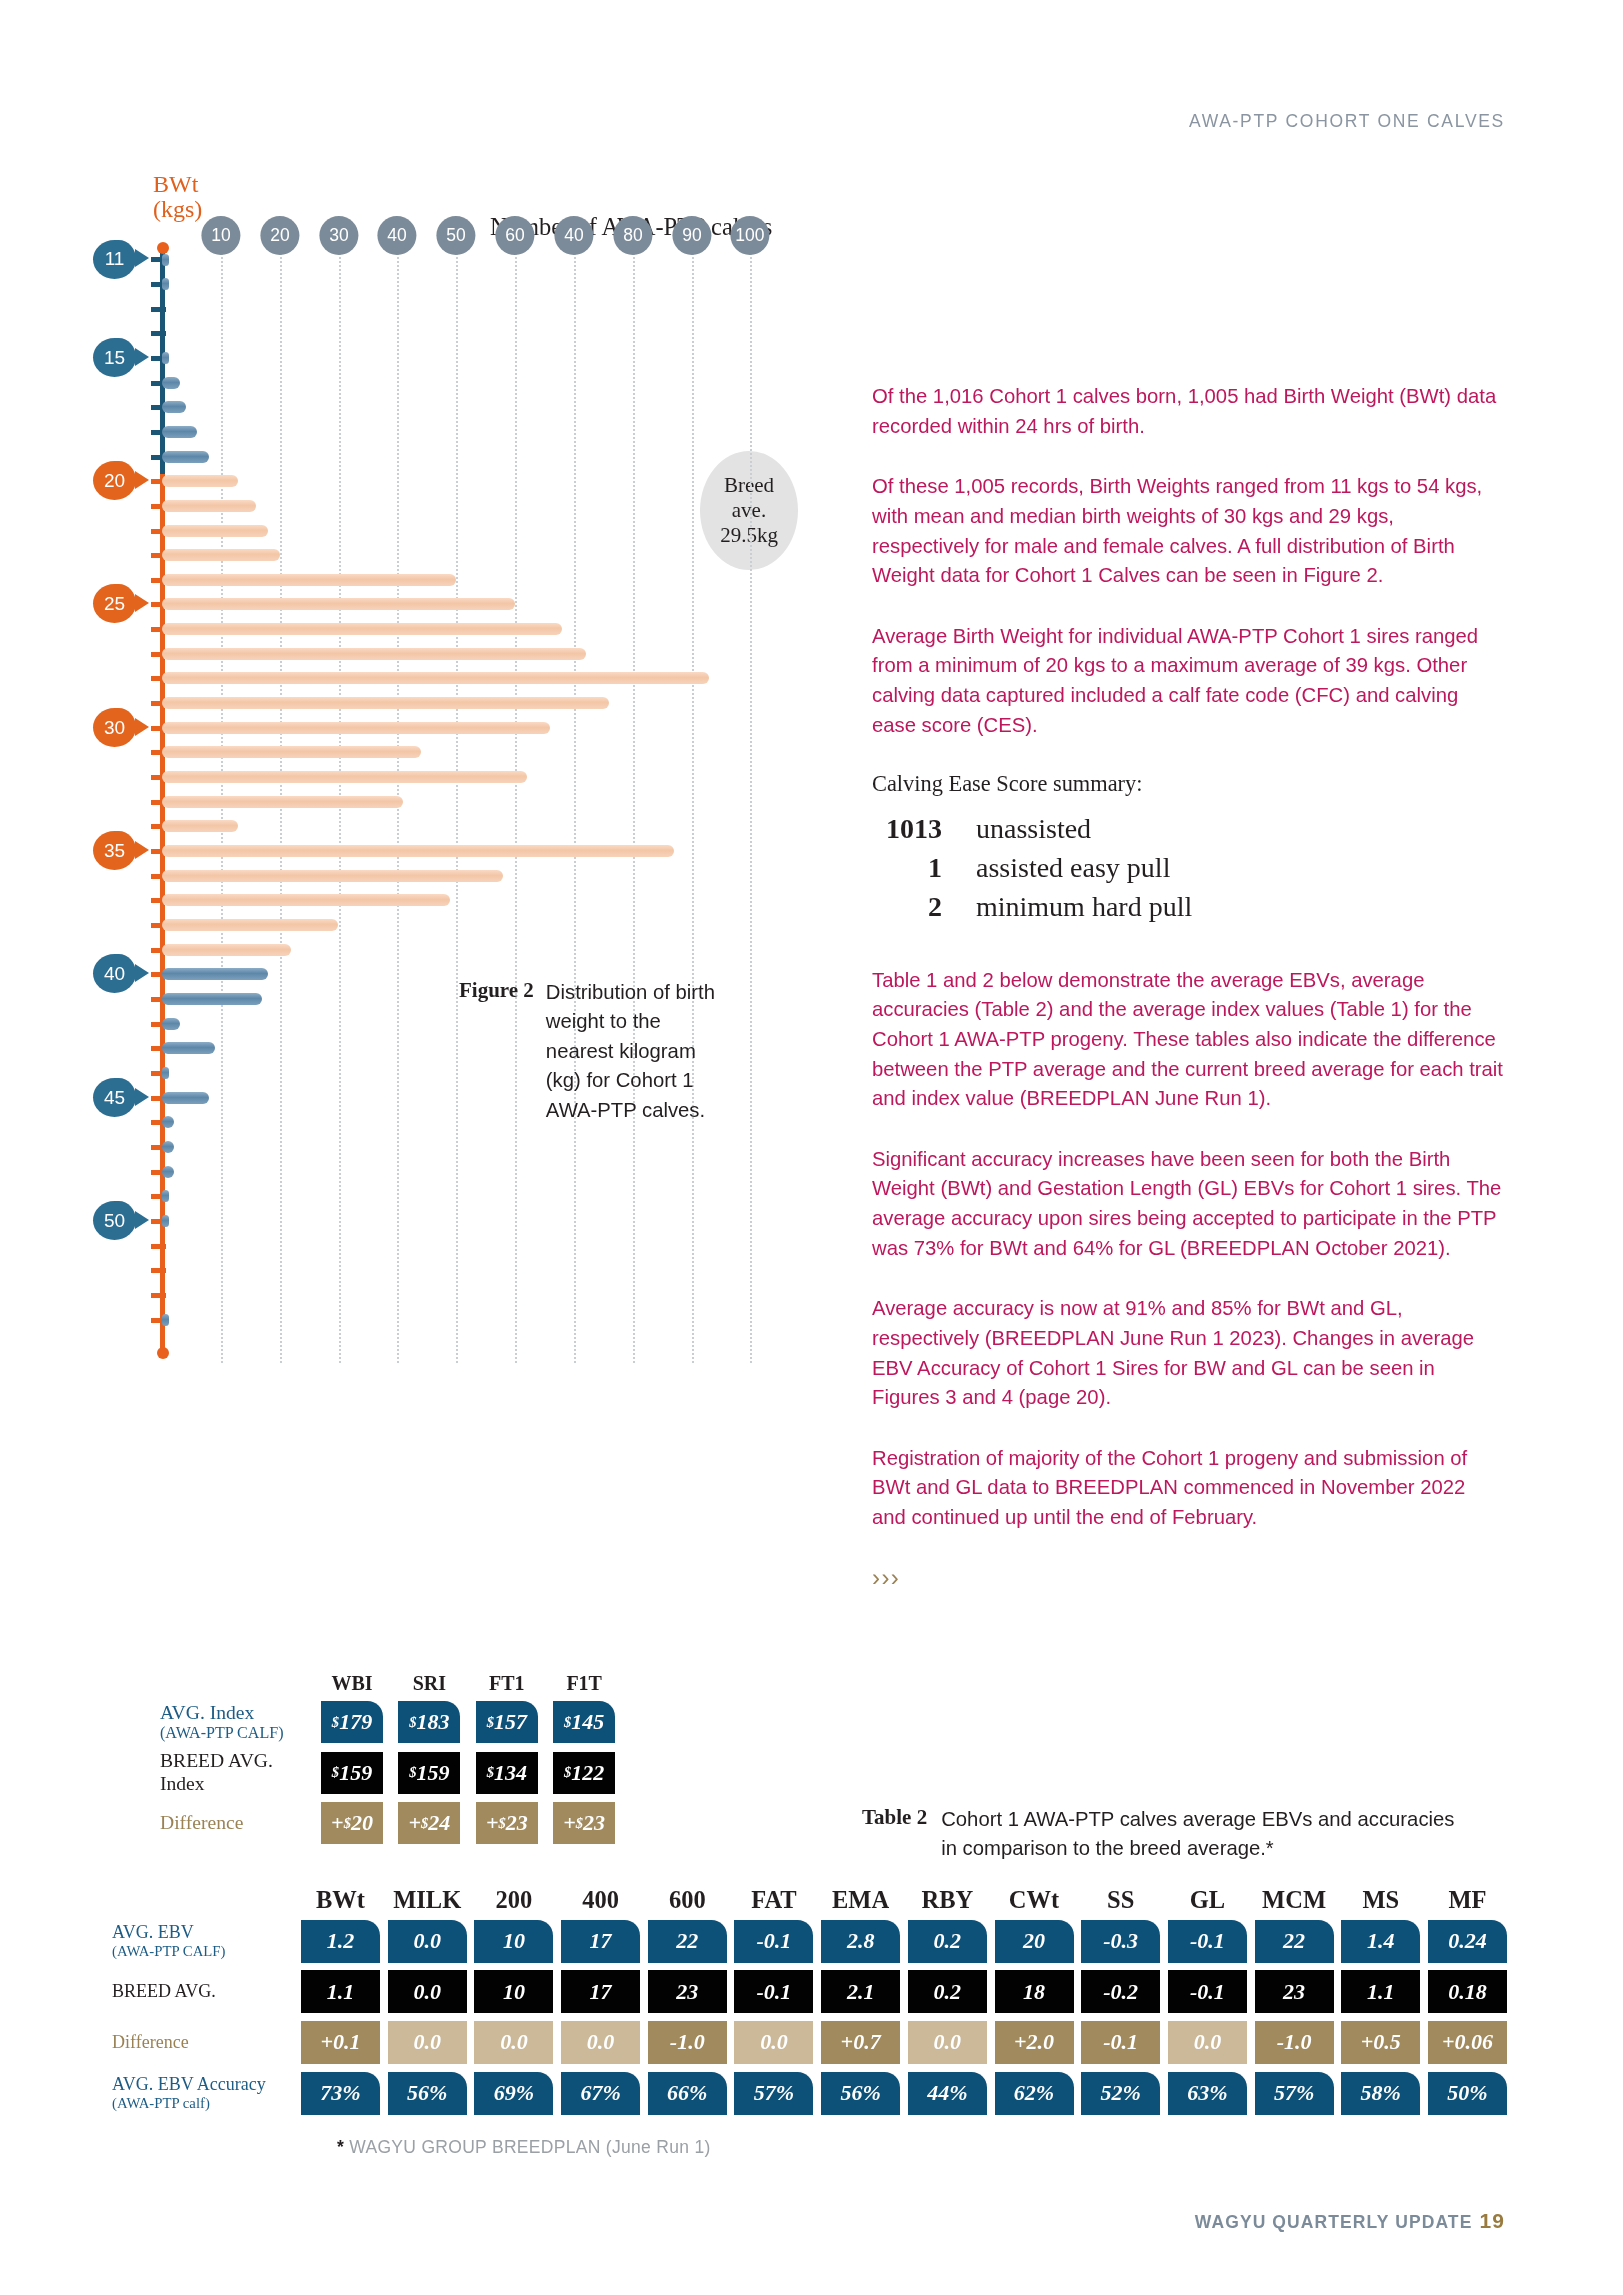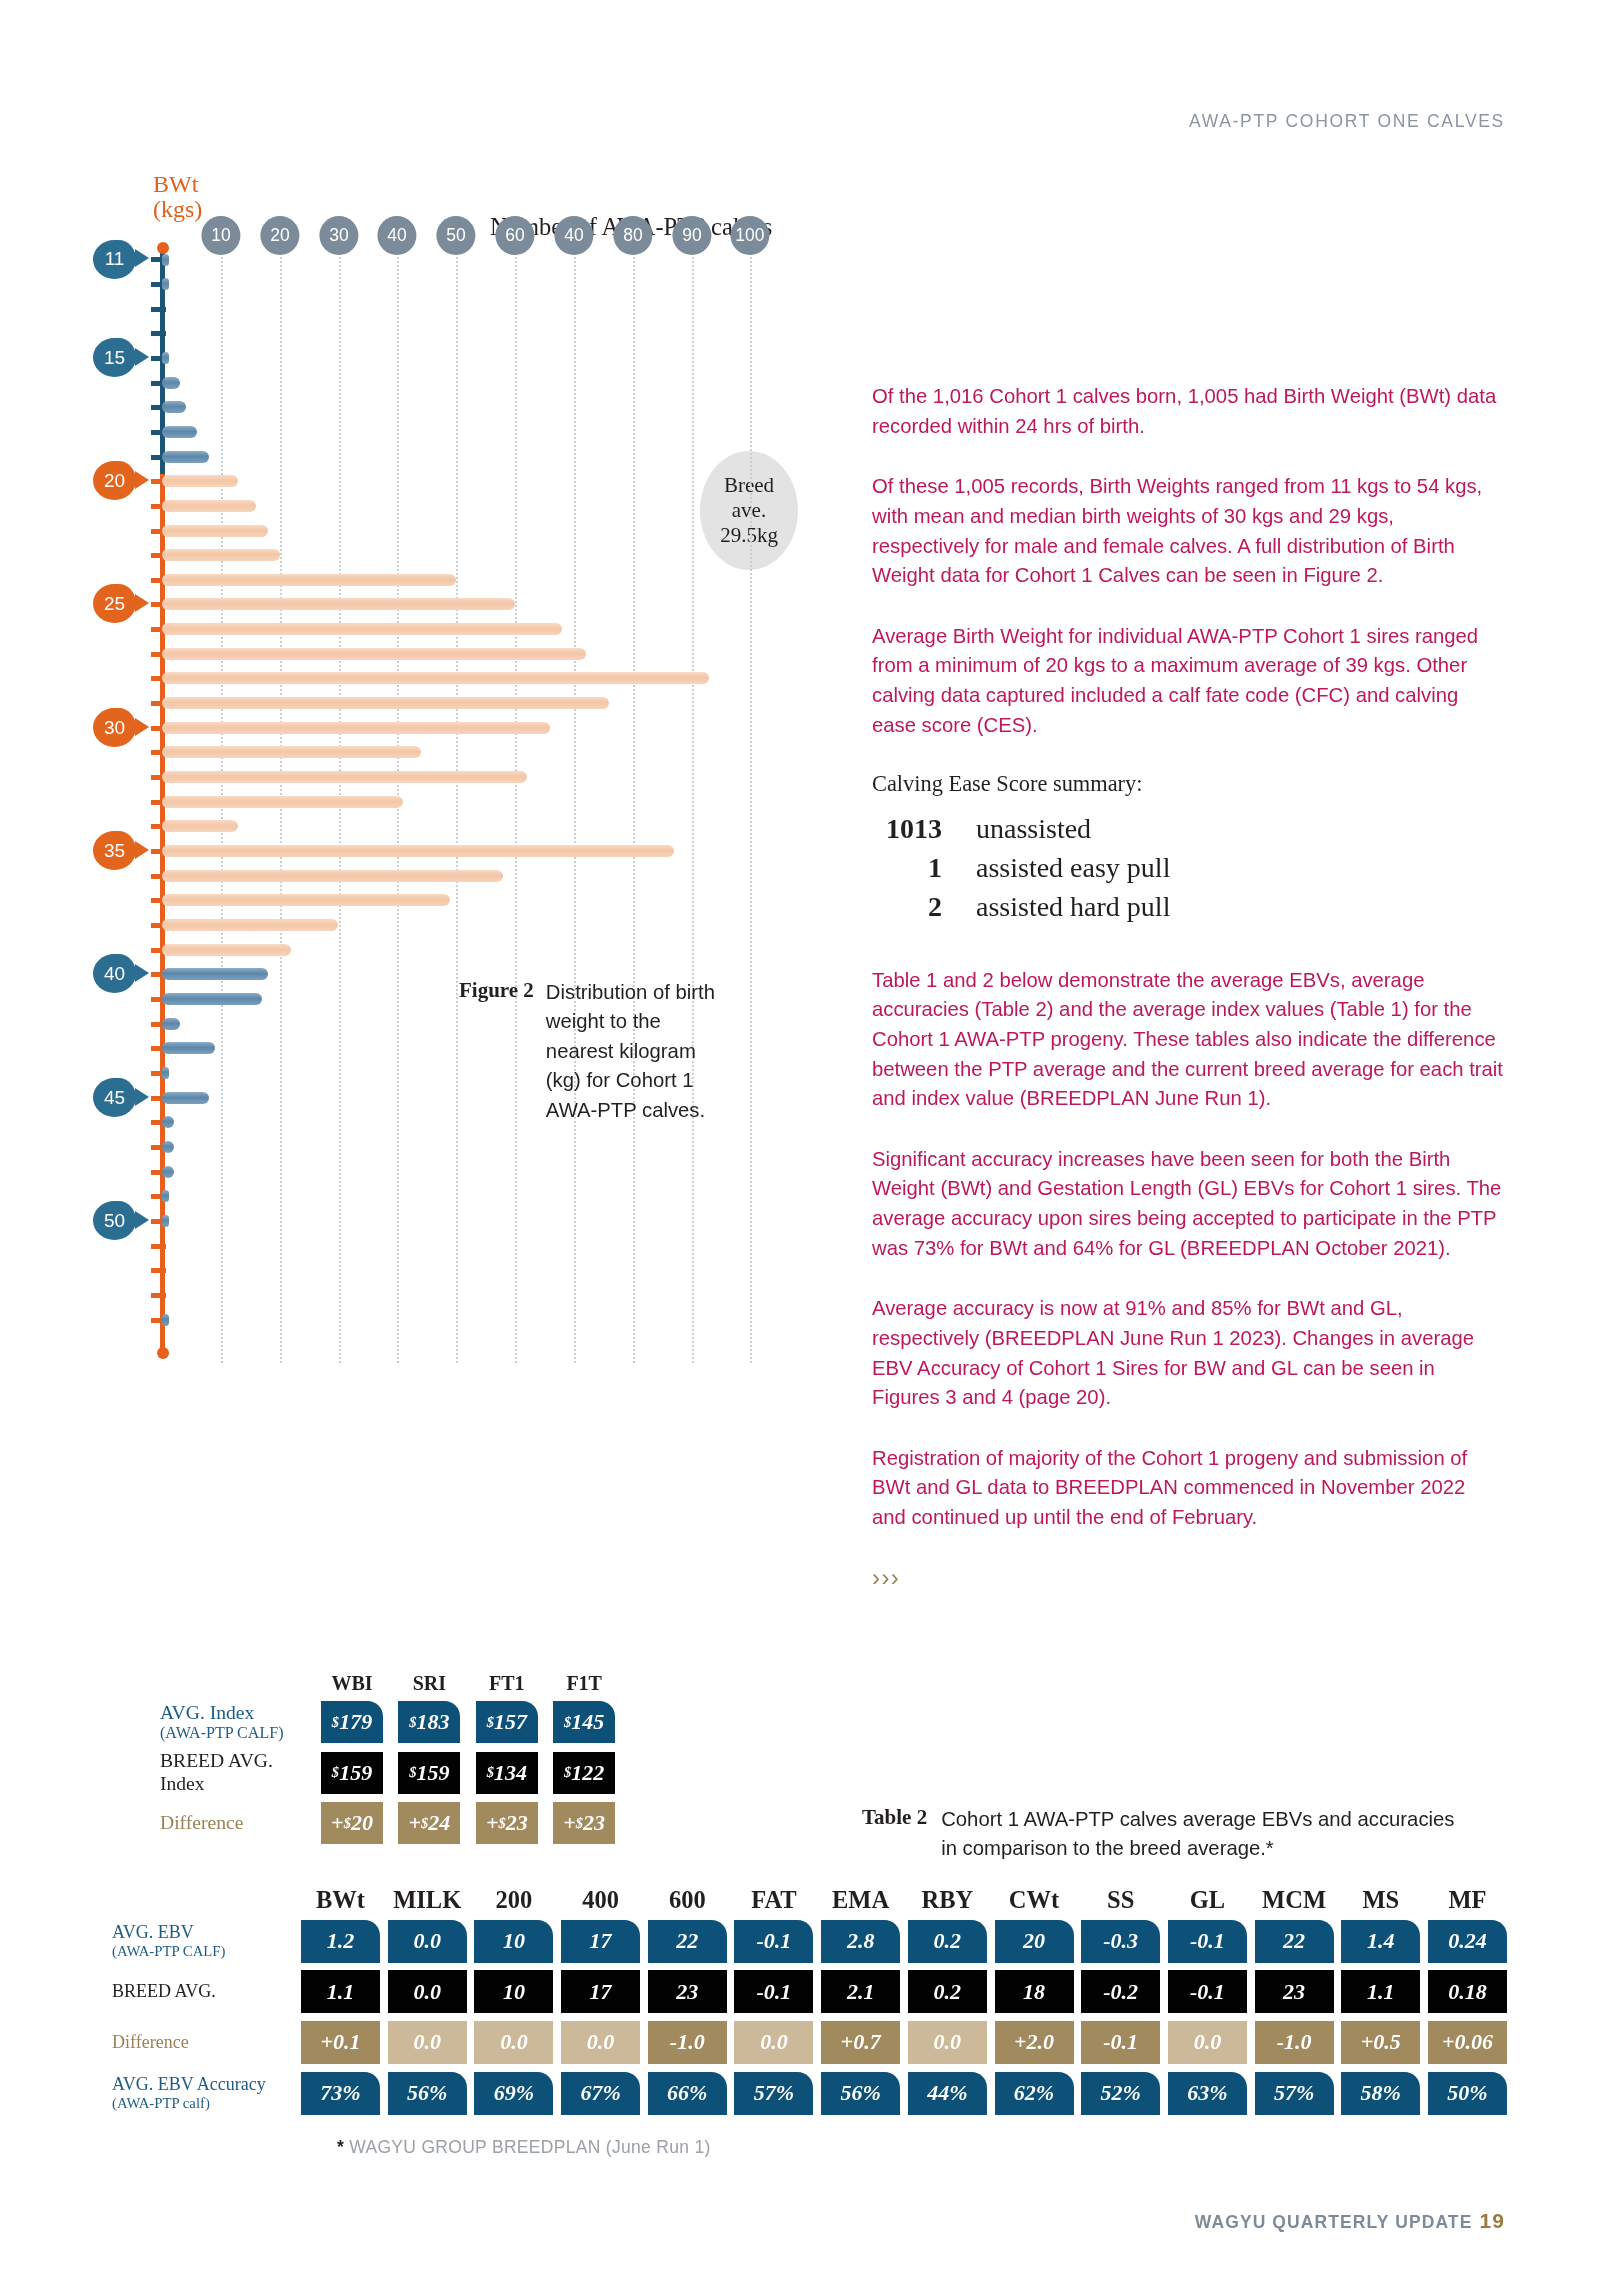--- a/index.html
+++ b/index.html
@@ -389,21 +389,21 @@
       <div>
         <span class="n">1013</span>
         <span>unassisted</span>
       </div>
       <div>
         <span class="n">1</span>
         <span>assisted easy pull</span>
       </div>
       <div>
         <span class="n">2</span>
-        <span>assisted hard pull</span>
+        <span>minimum hard pull</span>
       </div>
     </div>
 
     <p>Table 1 and 2 below demonstrate the average EBVs, average accuracies (Table 2) and the average index values (Table 1) for the Cohort 1 AWA-PTP progeny. These tables also indicate the difference between the PTP average and the current breed average for each trait and index value (BREEDPLAN June Run 1).</p>
     <p>Significant accuracy increases have been seen for both the Birth Weight (BWt) and Gestation Length (GL) EBVs for Cohort 1 sires. The average accuracy upon sires being accepted to participate in the PTP was 73% for BWt and 64% for GL (BREEDPLAN October 2021).</p>
     <p>Average accuracy is now at 91% and 85% for BWt and GL, respectively (BREEDPLAN June Run 1 2023). Changes in average EBV Accuracy of Cohort 1 Sires for BW and GL can be seen in Figures 3 and 4 (page 20).</p>
     <p>Registration of majority of the Cohort 1 progeny and submission of BWt and GL data to BREEDPLAN commenced in November 2022 and continued up until the end of February.</p>
     <div class="chev">›››</div>
   </div>
 

